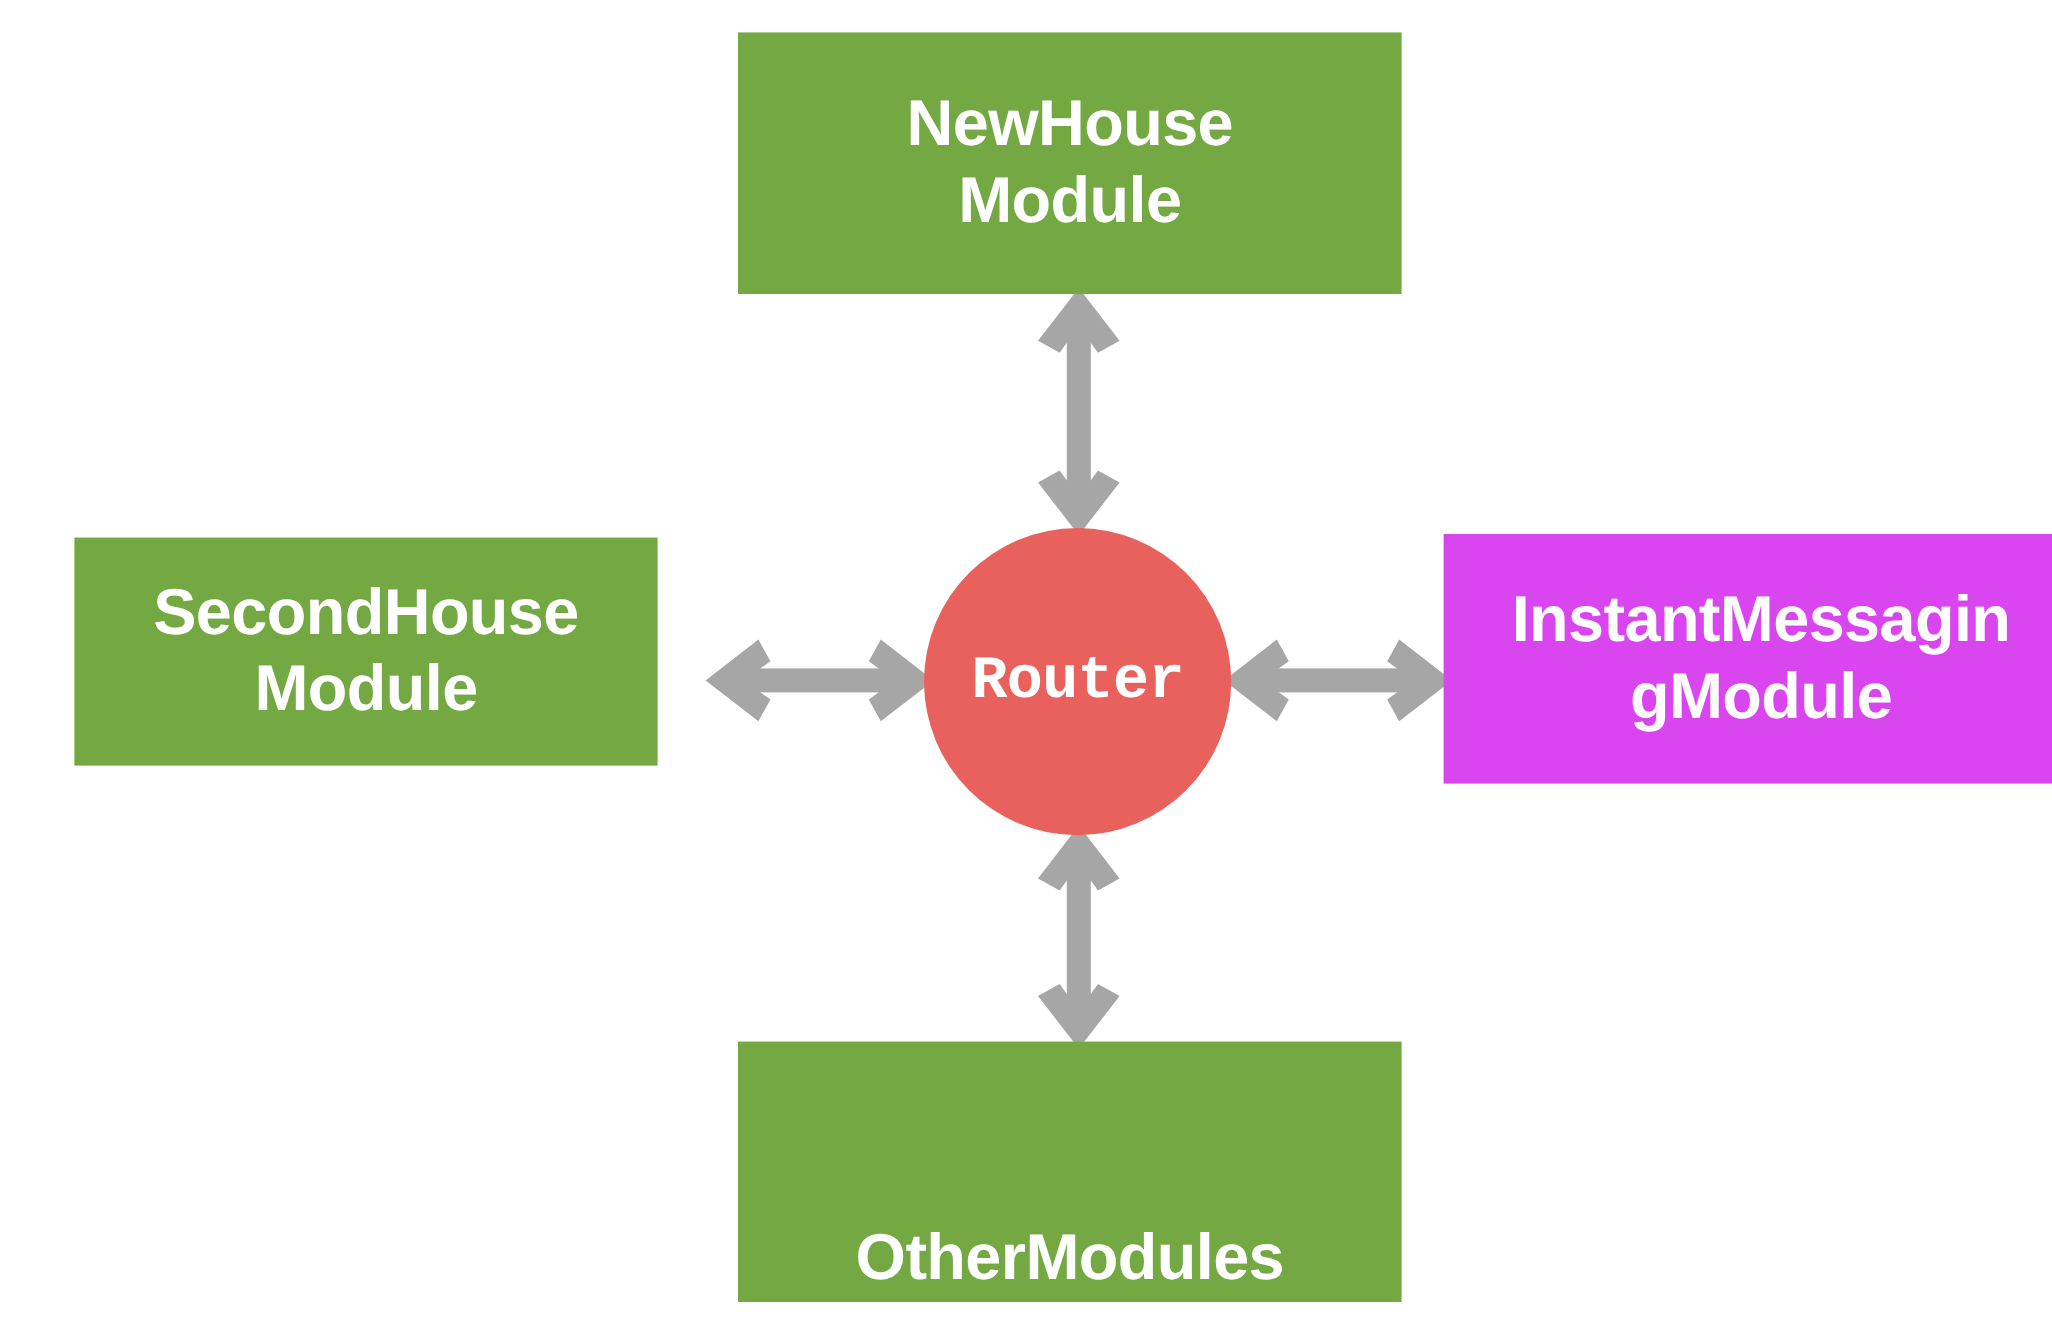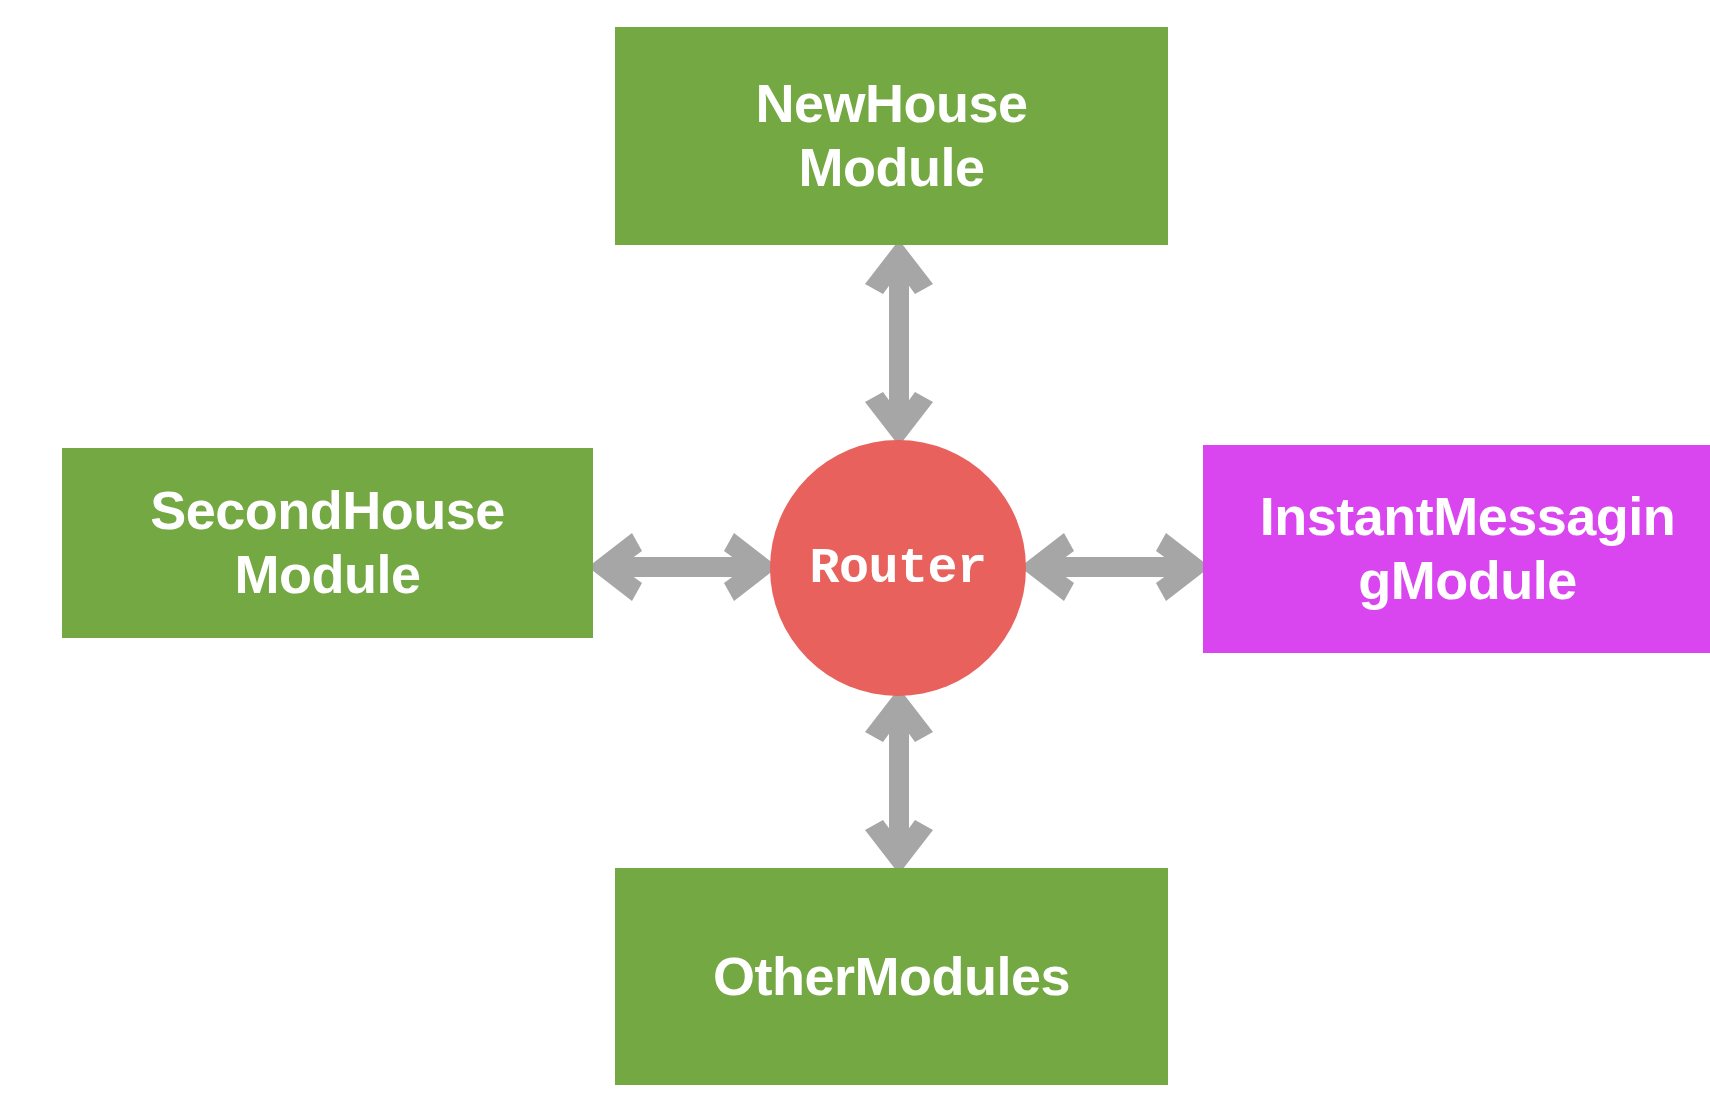--- a/index.html
+++ b/index.html
@@ -37,21 +37,21 @@
     letter-spacing: -0.5px;
     white-space: pre-line;
   }
   
   #box-newhouse {
     left: 575px;  top: 27px;
     width: 553px; height: 218px;
   }
   #box-secondhouse {
     left: 22px;   top: 448px;
-    width: 531px; height: 190px;
+    width: 486px; height: 190px;
   }
   #box-instantmessaging {
     left: 1163px; top: 445px;
     width: 529px; height: 208px;
   }
   #box-othermodules {
     left: 575px;  top: 868px;
     width: 553px; height: 217px;
   }
   #router-node {
@@ -129,21 +129,21 @@
   <div class="module-box" id="box-secondhouse" style="background: rgb(115, 168, 67);">
     <span class="module-label">SecondHouse
 Module</span>
   </div>
 
   <div class="module-box" id="box-instantmessaging" style="background: #d946ef;">
     <span class="module-label">InstantMessagin
 gModule</span>
   </div>
 
-  <div class="module-box" id="box-othermodules" style="background: rgb(115, 168, 67);">
+  <div class="module-box" id="box-othermodules" style="background: rgb(115, 168, 67); align-items: flex-end;">
     <span class="module-label">OtherModules</span>
   </div>
 
   <div id="router-node" style="background: rgb(232, 97, 92);">
     <span class="router-label">Router</span>
   </div>
 
 </div>
 
 </body></html>

